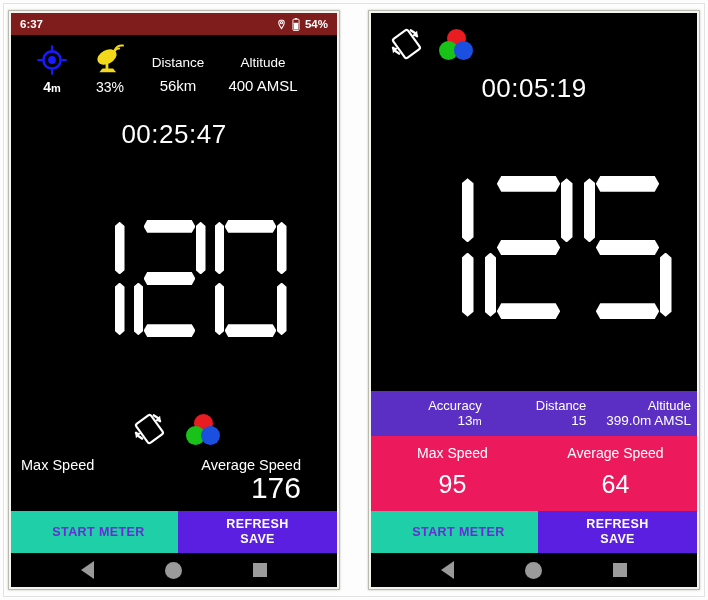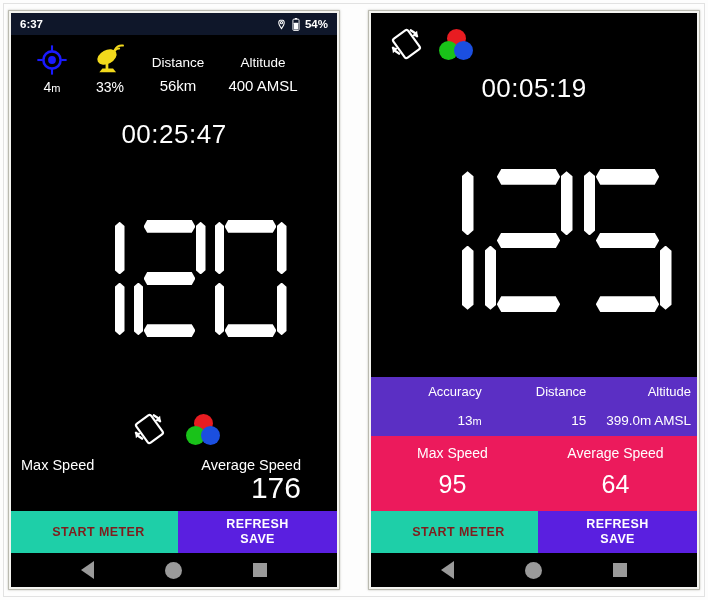--- a/index.html
+++ b/index.html
@@ -43,21 +43,21 @@
                 0 0 0 1px #cfcfc6;
     display: flex;
     flex-direction: column;
     overflow: hidden;
   }
 
   
   .statusbar {
     height: 22px;
     flex: 0 0 22px;
-    background: #0f172a;
+    background: #7f1d1d;
     color: #fff;
     display: flex;
     align-items: center;
     justify-content: space-between;
     padding: 0 9px;
     font-size: 11.5px;
     font-weight: bold;
   }
   .status-right {
     display: flex;
@@ -97,21 +97,21 @@
   .txt-cell {
     display: flex;
     flex-direction: column;
     align-items: center;
     color: #fff;
     padding-bottom: 1px;
   }
   .txt-cell .lbl { font-size: 13.5px; }
   .txt-cell .val { font-size: 15px; margin-top: 7px; }
 
-  .cell-acc { width: 58px; }
+  .cell-acc { width: 58px; font-weight: bold; }
   .cell-sat { width: 58px; align-items: center; }
   .cell-dist { width: 78px; }
   .cell-alt  { width: 92px; }
 
   
   .rhead {
     display: flex;
     align-items: center;
     gap: 14px;
     padding: 10px 0 0 14px;
@@ -189,21 +189,21 @@
 
   
   .panel-purple {
     display: flex;
     align-items: center;
     color: #fff;
     padding: 7px 6px 8px 6px;
   }
   .pp-cell { flex: 1 1 0; text-align: right; }
   .pp-cell .lbl { font-size: 13px; display: block; }
-  .pp-cell .val { font-size: 13.5px; display: block; margin-top: 14px; }
+  .pp-cell .val { font-size: 13.5px; display: block; margin-top: 0; }
   .pp-cell .val .unit { font-size: 11px; }
 
   
   .panel-pink {
     display: flex;
     color: #fff;
     padding: 9px 0 12px 0;
   }
   .pk-cell { flex: 1 1 0; text-align: center; }
   .pk-cell .lbl { font-size: 14px; display: block; }
@@ -217,21 +217,21 @@
     align-items: center;
     justify-content: center;
     text-align: center;
     font-size: 12.5px;
     font-weight: bold;
     letter-spacing: 0.4px;
     line-height: 1.18;
     cursor: pointer;
     user-select: none;
   }
-  .btn-start { color: #7f1d1d; padding-left: 8px; }
+  .btn-start { color: #6d28d9; padding-left: 8px; }
   .btn-refresh { color: #fff; }
 
   
   .navbar {
     height: 34px;
     flex: 0 0 34px;
     background: #000;
     display: flex;
     align-items: center;
     justify-content: space-around;

